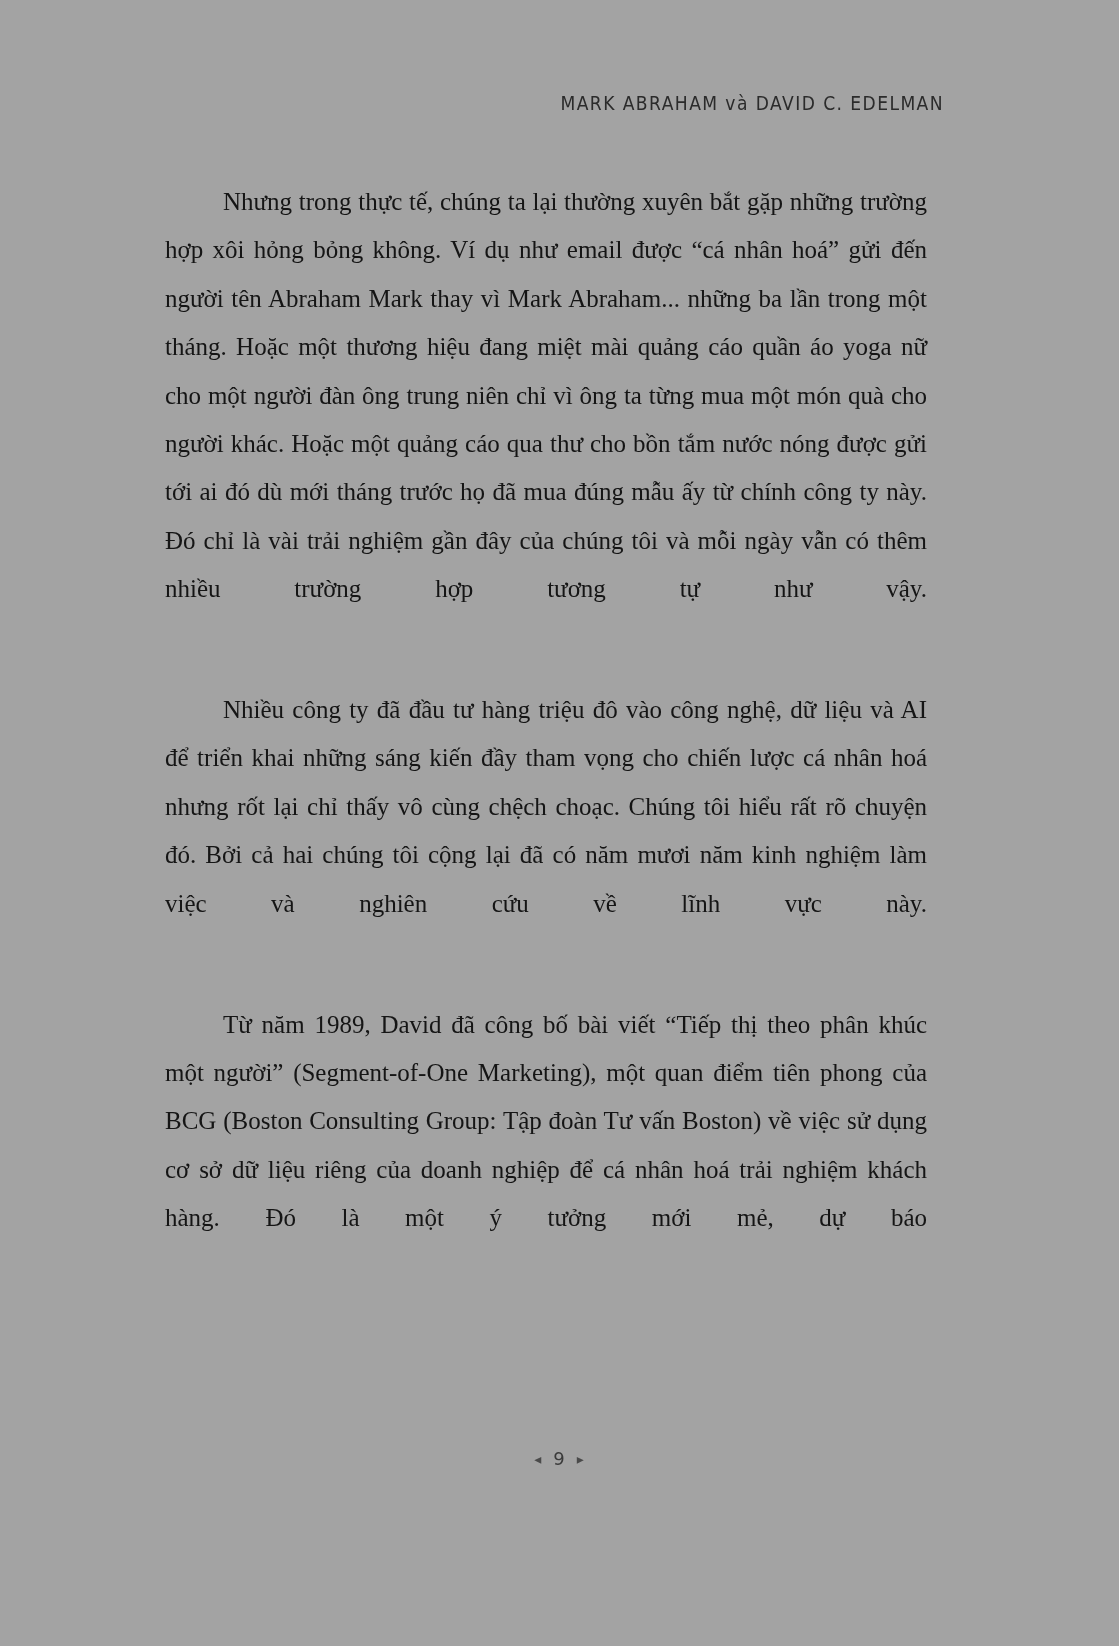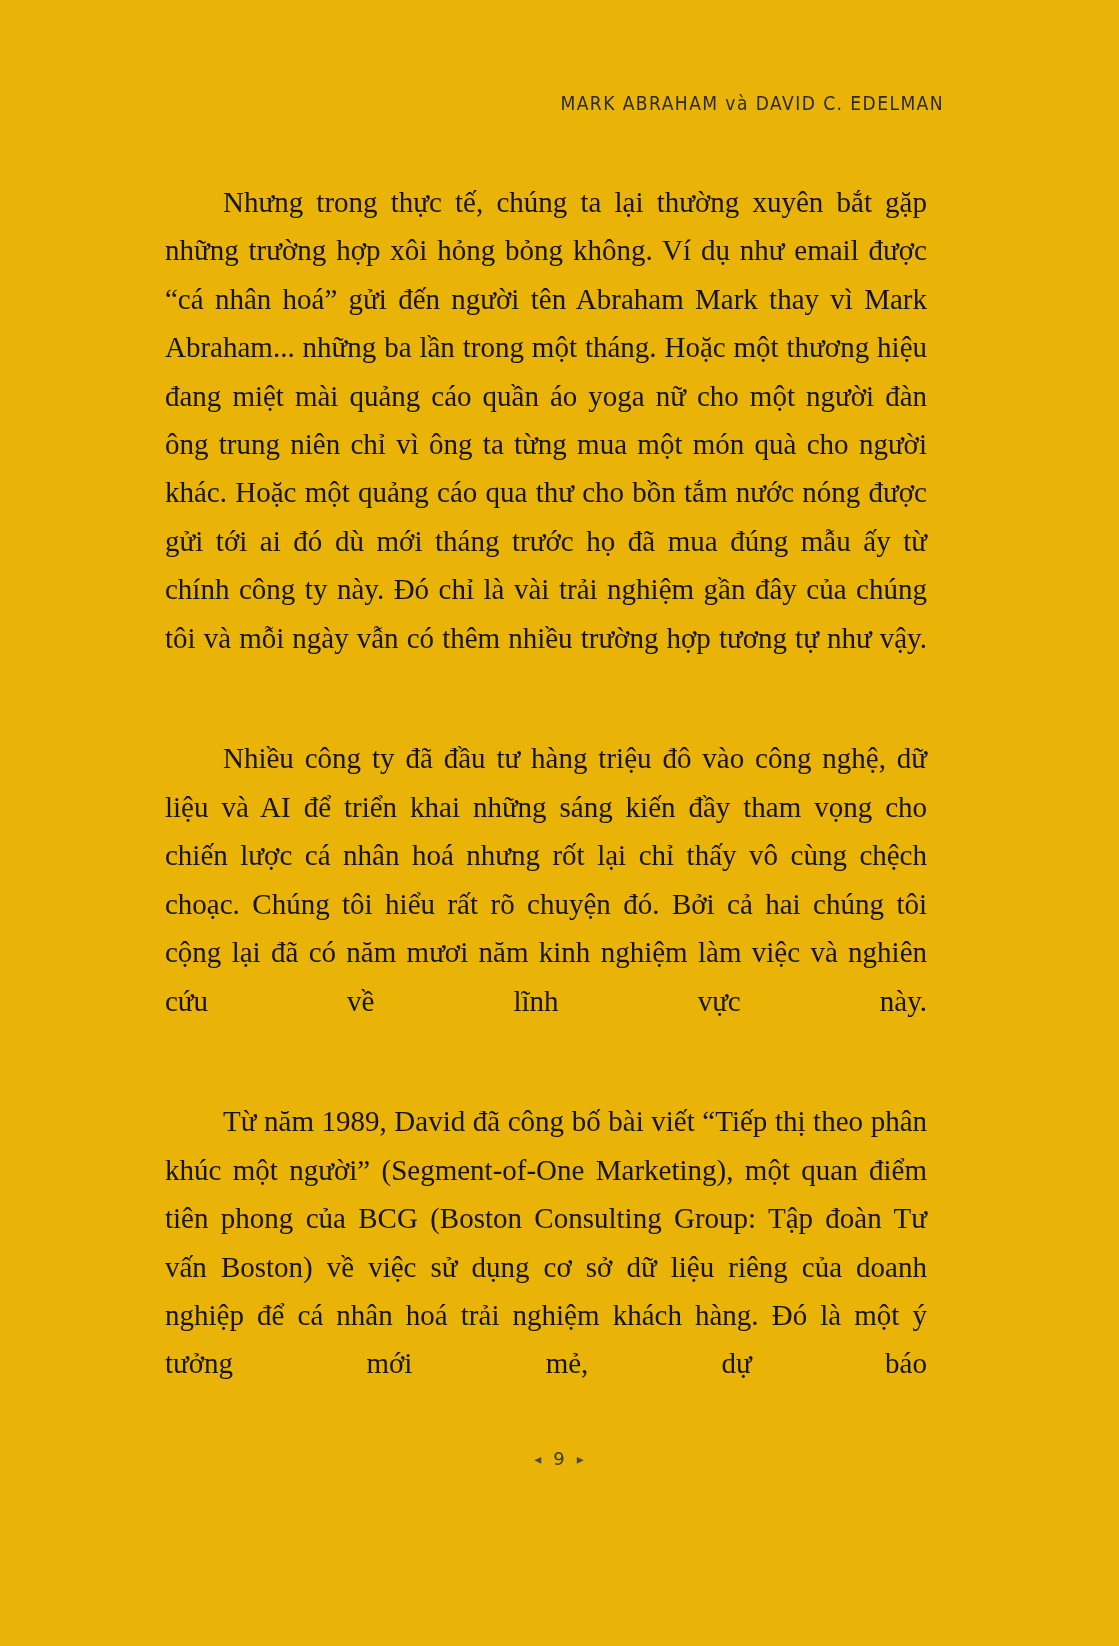--- a/index.html
+++ b/index.html
@@ -13,21 +13,21 @@
     position: relative;
     overflow: hidden;
     font-family: "Liberation Serif", serif;
     color: #1a1a1a;
     -webkit-font-smoothing: antialiased;
   }
 
   .page {
     position: absolute;
     inset: 0;
-    background: #eab308;
+    background: #a3a3a3;
   }
 
   
   .running-head {
     position: absolute;
     top: 92px;
     left: 0;
     right: 175px;
     text-align: right;
     font-family: "DejaVu Sans", sans-serif;
@@ -43,21 +43,21 @@
   
   .text-block {
     position: absolute;
     top: 178px;
     left: 165px;
     width: 762px;
   }
 
   p.body-par {
     margin: 0 0 24px 0;
-    font-size: 29px;
+    font-size: 25px;
     line-height: 48.4px;
     text-align: justify;
     text-indent: 58px;
     word-spacing: 0.2px;
     hyphens: none;
     color: #151515;
   }
 
   p.body-par:last-child {
     margin-bottom: 0;

